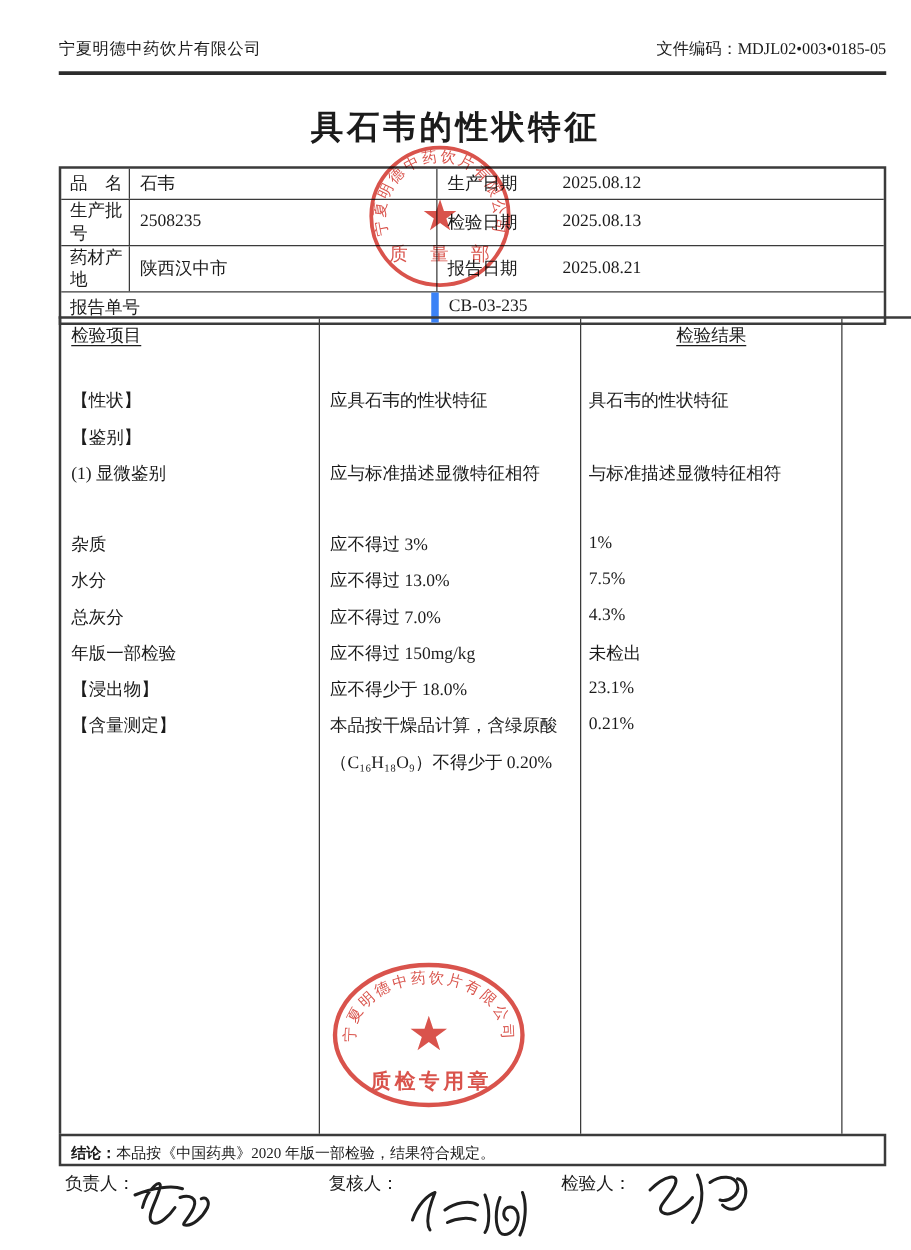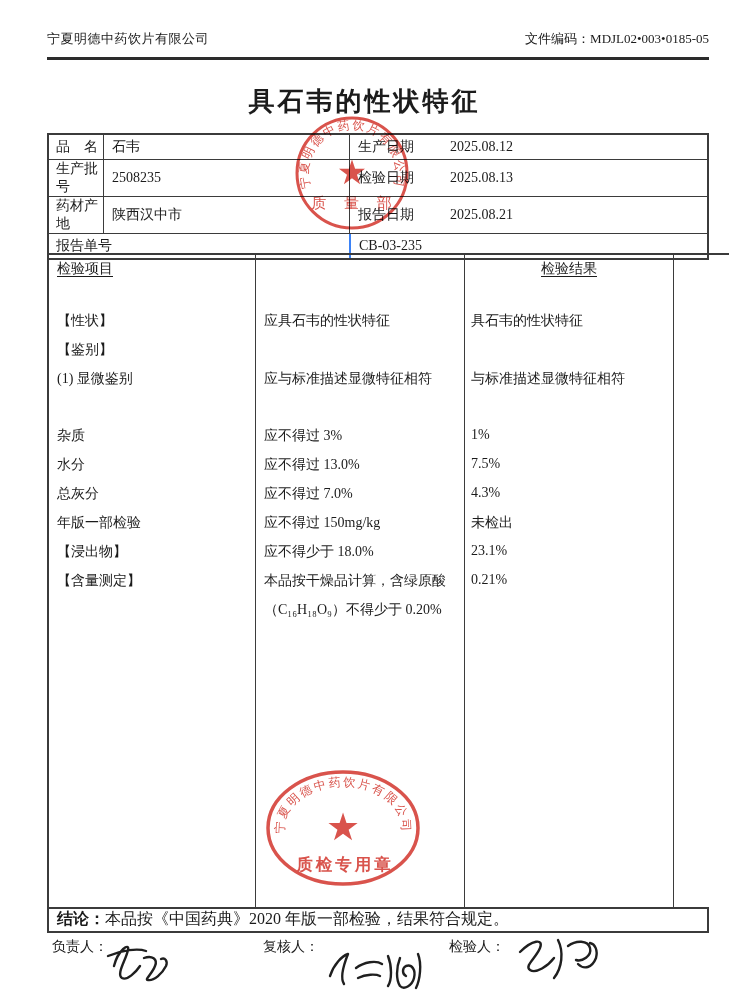--- a/index.html
+++ b/index.html
@@ -22,21 +22,21 @@
   .info-table {
     left:47px; top:133px; width:662px; height:127px; box-sizing:border-box;
     border:2px solid #3b3b3b; display:grid; grid-template-rows:repeat(4,1fr);
     font-size:14px;
   }
   .irow { display:flex; align-items:stretch; }
   .irow:not(:last-child){ border-bottom:1px solid #3b3b3b; }
   .icell { display:flex; align-items:center; box-sizing:border-box; }
   .ilabel { width:55px; padding-left:7px; border-right:1px solid #3b3b3b; }
   .ivalue { width:246px; padding-left:8px; border-right:1px solid #3b3b3b; }
-  .imerged { width:302px; padding-left:7px; border-right:2px solid #3b82f6;text-align:right; }
+  .imerged { width:302px; padding-left:7px; border-right:6px solid #3b82f6;text-align:right; }
   .iright { flex:1; padding-left:8px; }
   .irlabel { width:92px; }
 
   
   .test-table {
     left:47px; top:253px; width:686px; height:654px; box-sizing:border-box;
     border:2px solid #3b3b3b; border-bottom:none; font-size:14px;
   }
   .vline { position:absolute; top:0; bottom:0; width:1px; background:#3b3b3b; }
   .vl1 { left:206px; } .vl2 { left:415px; } .vl3 { left:624px; }
@@ -44,22 +44,22 @@
   .c1 { position:absolute; left:8px; white-space:nowrap; }
   .c2 { position:absolute; left:215px; white-space:nowrap; }
   .c3 { position:absolute; left:422px; white-space:nowrap; }
   .th-left { position:absolute; left:8px; text-decoration:underline; text-underline-offset:3px; }
   .th-mid  { position:absolute; left:207px; width:208px; text-align:center; text-decoration:underline; text-underline-offset:3px; }
   .th-right{ position:absolute; left:416px; width:208px; text-align:center; text-decoration:underline; text-underline-offset:3px; }
 
   
   .conclusion {
     left:47px; top:907px; width:662px; height:26px; box-sizing:border-box;
-    border:2px solid #3b3b3b; display:flex; align-items:flex-start; padding-left:8px;
-    font-size:16px;
+    border:2px solid #3b3b3b; display:flex; align-items:flex-end; padding-left:8px;
+    font-size:12px;
   }
   .conclusion b { font-weight:bold; }
 
   
   .signer { font-size:14px; top:938px; }
   .s1 { left:52px; } .s2 { left:263px; } .s3 { left:449px; }
 
   .stamp { mix-blend-mode:multiply; opacity:0.93; pointer-events:none; }
   .sig { pointer-events:none; }
 </style>

